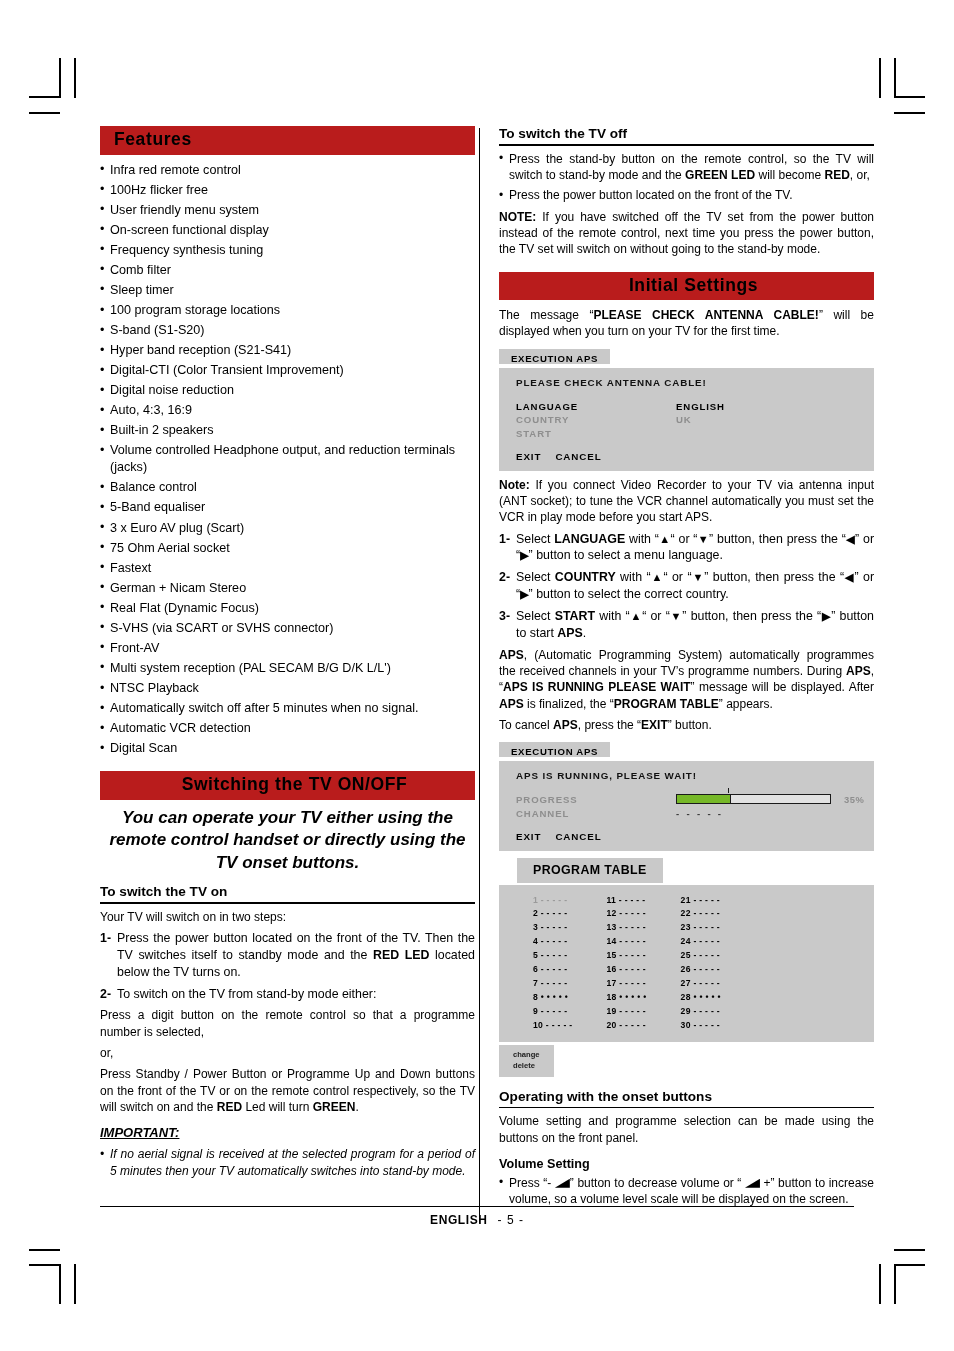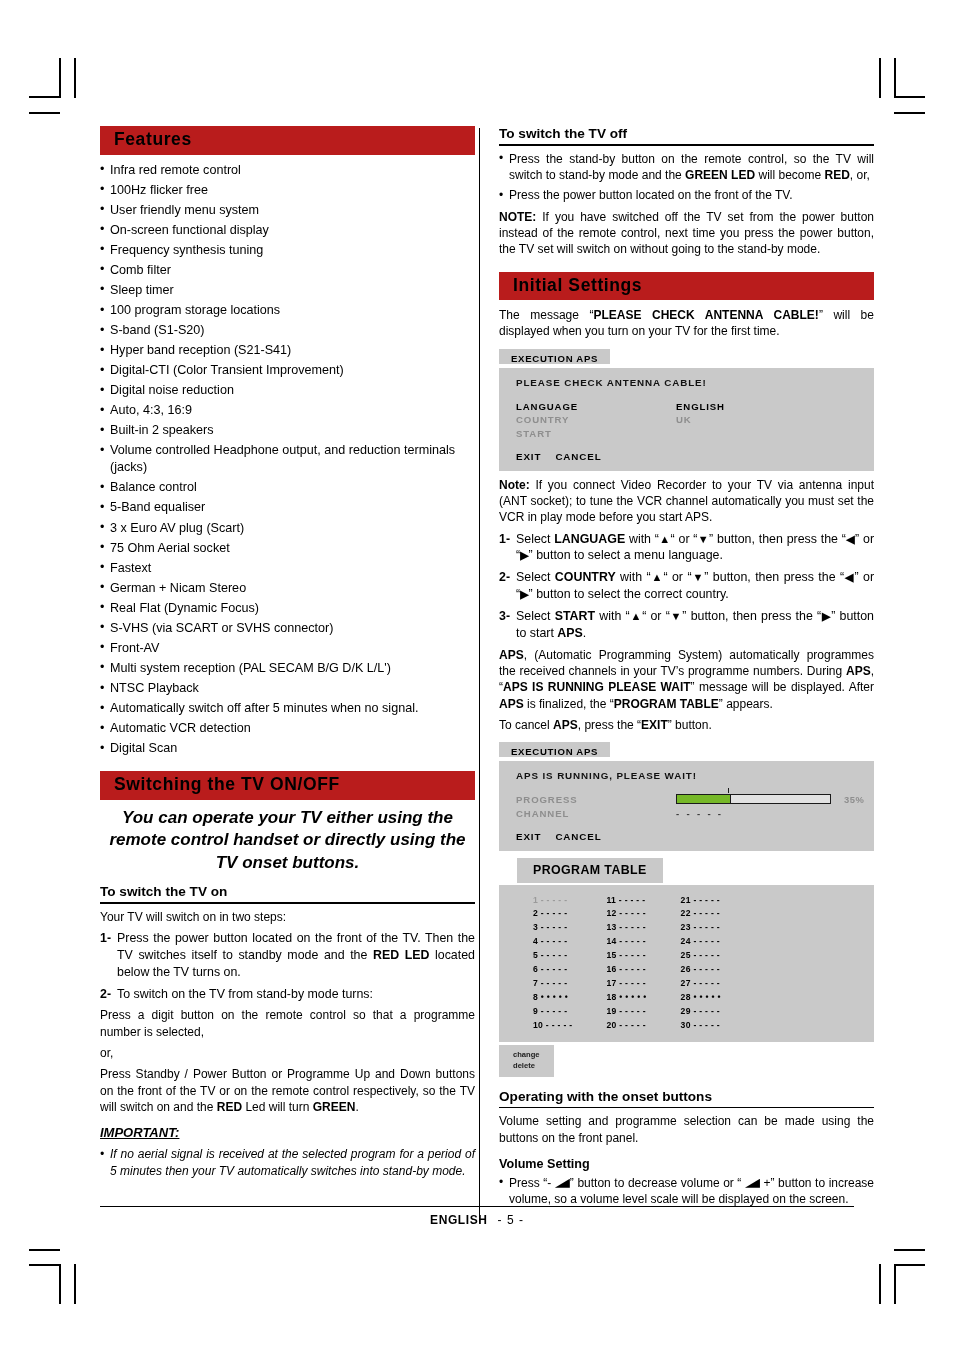--- a/index.html
+++ b/index.html
@@ -22,21 +22,21 @@
   .col-right { left:364px;margin-left:35px; }
 
   .vdivider { position:absolute; left:379px; top:2px; width:1px; height:1095px; background:#000; }
 
   
   .band {
     background:#b91c1c; font-weight:bold; font-size:17.5px;
     letter-spacing:0.6px; padding:4px 0 5px 14px; margin:0 0 7px 0;
     line-height:1.12;
   }
-  .band.sub { margin-top:14px; }
+  .band.sub { margin-top:14px;text-align:center; }
 
   
   .subhead {
     font-weight:bold; font-size:13.6px; margin:0 0 2px 0; line-height:1.2;
   }
   .rule { height:1.4px; background:#000; margin:1px 0 5px 0; }
   .subhead2 { font-weight:bold; font-size:12.6px; margin:11px 0 4px 0; }
 
   
   p, li, .txt {
@@ -198,21 +198,21 @@
     <div class="subhead">To switch the TV on</div>
     <div class="rule"></div>
 
     <p class="nojust">Your TV will switch on in two steps:</p>
 
     <div class="numstep">
       <span class="n">1-</span><span>Press the power button located on the front of the TV. Then the TV switches itself to standby mode and the </span><b>RED LED</b><span> located below the TV turns on.</span>
     </div>
 
     <div class="numstep">
-      <span class="n">2-</span><span>To switch on the TV from stand-by mode turns:</span>
+      <span class="n">2-</span><span>To switch on the TV from stand-by mode either:</span>
     </div>
 
     <p>Press a digit button on the remote control so that a programme number is selected,</p>
     <p class="nojust">or,</p>
 
     <p><span>Press Standby / Power Button or Programme Up and Down buttons on the front of the TV or on the remote control respectively, so the TV will switch on and the </span><b>RED</b><span> Led will turn </span><b>GREEN</b><span>.</span></p>
 
     <div class="important">IMPORTANT:</div>
 
     <ul class="bul">

